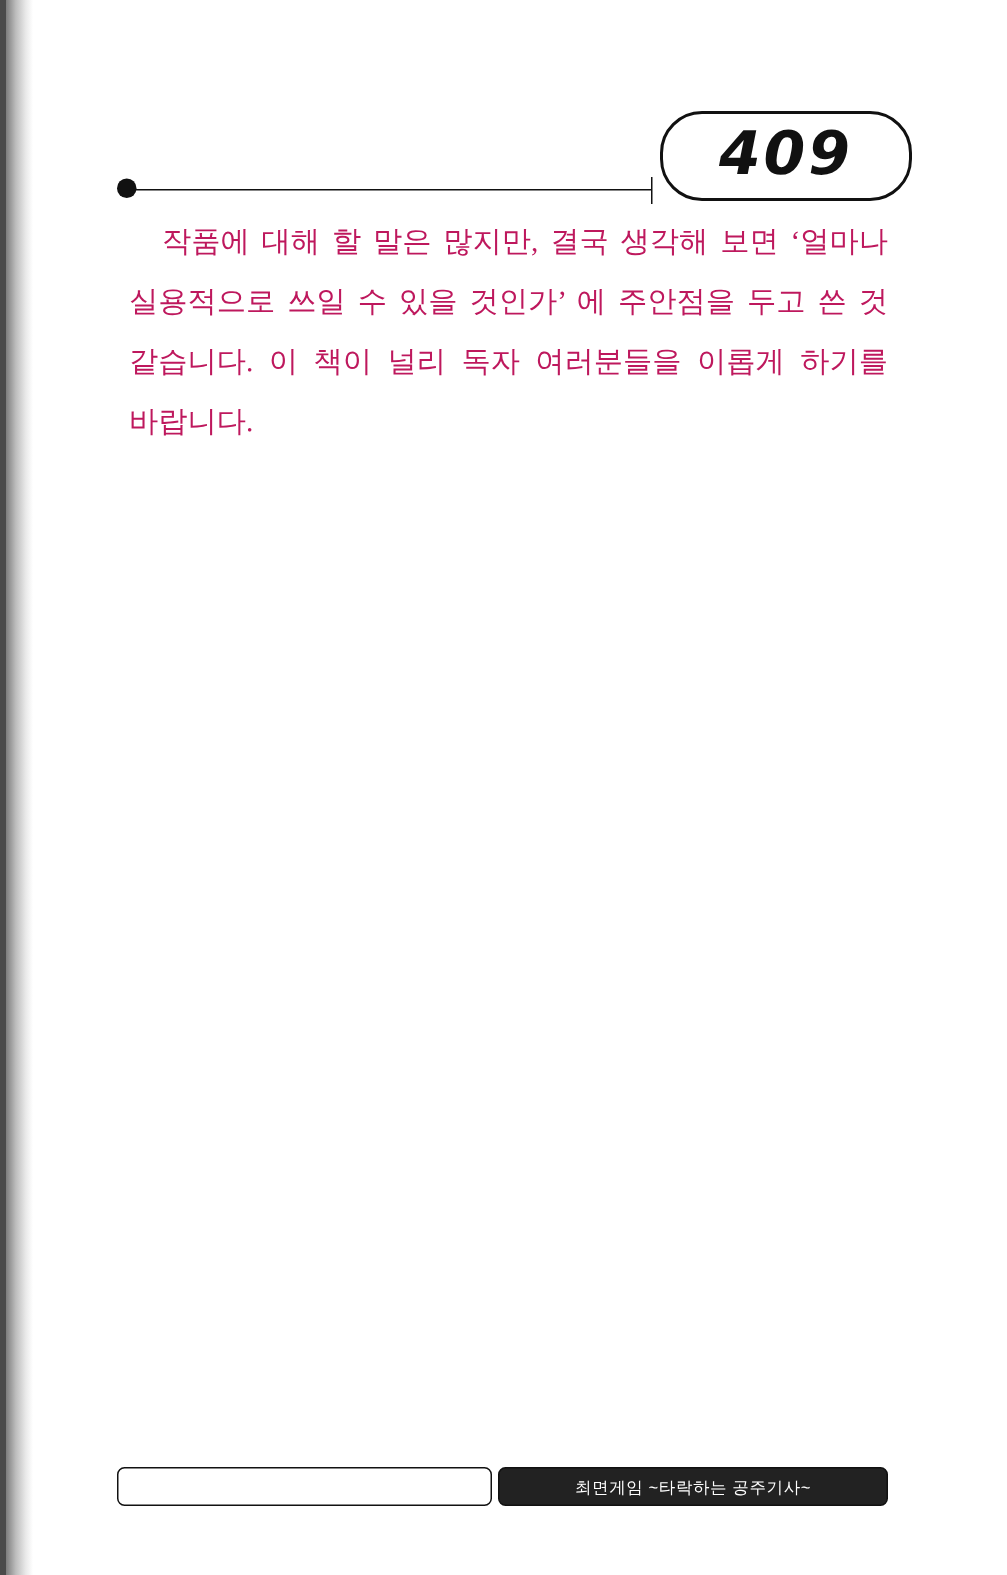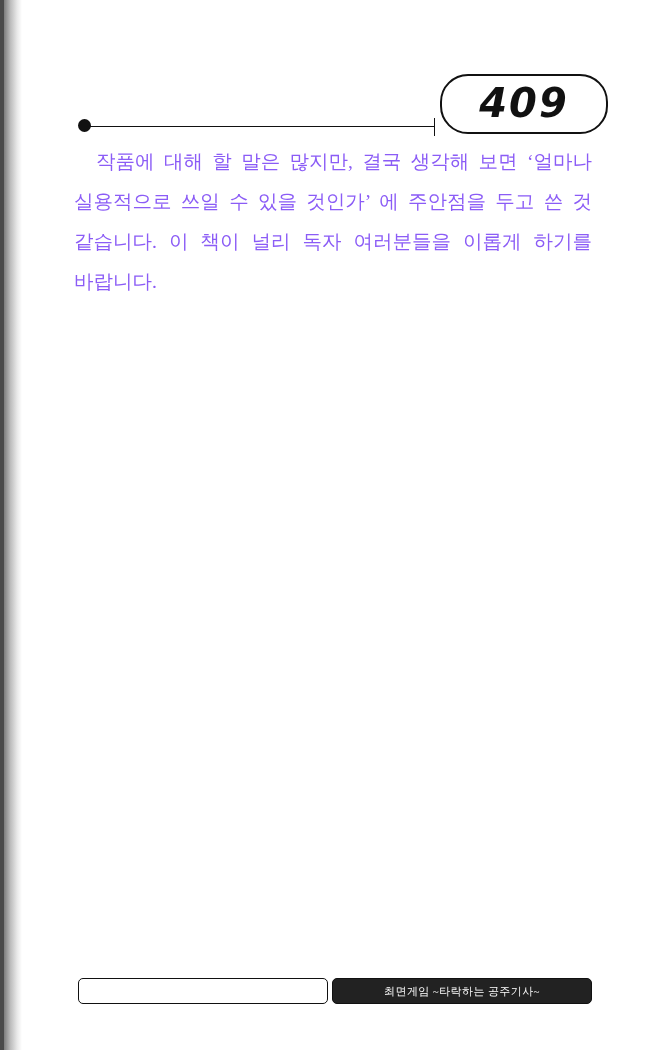--- a/index.html
+++ b/index.html
@@ -96,24 +96,24 @@
   
   .content {
     position: absolute;
     left: 70px;
     top: 142px;
     width: 522px;
   }
   .para {
     font-size: 19.5px;
     line-height: 40px;
-    color: #8b5cf6;
+    color: #be185d;
     text-align: justify;
     text-justify: inter-character;
-    margin: 0 0 38px 4px;
+    margin: 0 0 38px 16px;
     text-indent: 22px;
     word-break: keep-all;
   }
   .para:last-child { margin-bottom: 0; }
 
   
   .footer {
     position: absolute;
     left: 78px;
     top: 978px;
@@ -136,21 +136,21 @@
     top: 0;
     width: 258px;
     height: 24px;
     border: 1.5px solid #111;
     border-radius: 5px;
     background: #222;
     color: #fff;
     display: flex;
     align-items: center;
     justify-content: center;
-    font-family: Liberation Serif, serif;
+    font-family: Liberation Sans, sans-serif;
     font-size: 11px;
     letter-spacing: 0.4px;
     white-space: nowrap;
     overflow: hidden;
   }
 </style>
 </head>
 <body>
 
 <div class="page">

